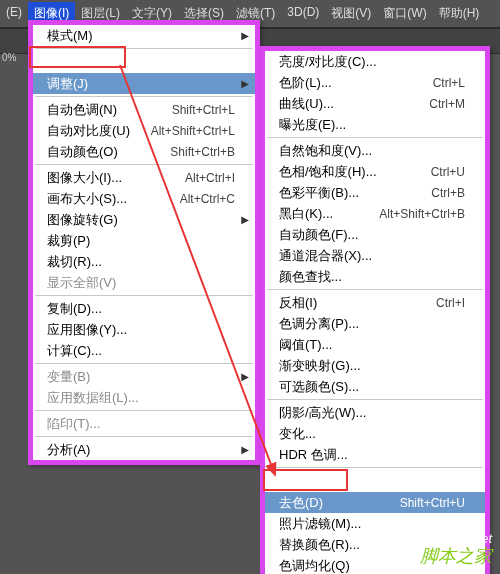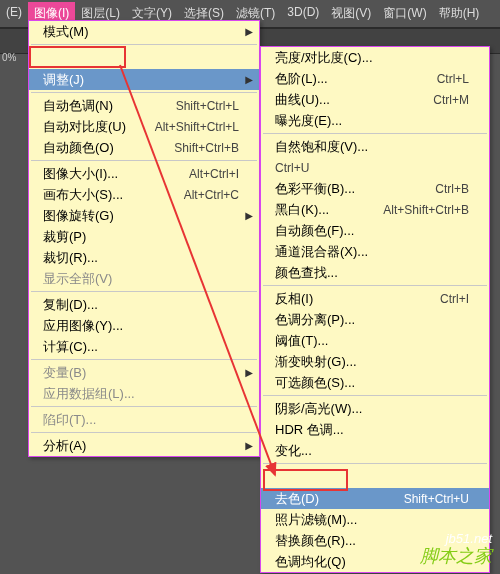--- a/index.html
+++ b/index.html
@@ -1,22 +1,22 @@
 <!DOCTYPE html>
 <html><head>
 <meta charset="utf-8">
 <style>
 * { margin: 0; padding: 0; box-sizing: border-box; font-family: "Microsoft YaHei", Arial, sans-serif; }
 body { width: 500px; height: 574px; background: #535353; overflow: hidden; position: relative; }
 .menubar { display: flex; background: #535353; color: #ddd; font-size: 12px; padding: 2px 0; border-bottom: 1px solid #2a2a2a; }
 .menubar-item { padding: 3px 6px; cursor: pointer; }
-.menubar-item.active { background: #ec4899; color: #fff; }
+.menubar-item.active { background: #1d4ed8; color: #fff; }
 .toolbar { height: 26px; background: #424242; border-top: 1px solid #2a2a2a; border-bottom: 1px solid #2a2a2a; }
 .left-strip { position: absolute; left: 0; top: 48px; width: 30px; color: #ccc; font-size: 10px; padding: 4px 2px; }
-.menu { position: absolute; background: #fef9c3; border: 1px solid #d946ef; box-shadow: 2px 2px 4px rgba(0,0,0,0.3); font-size: 13px; color: #000; }
+.menu { position: absolute; background: #ffffff; border: 5px solid #d946ef; box-shadow: 2px 2px 4px rgba(0,0,0,0.3); font-size: 13px; color: #000; }
 .menu1 { left: 28px; top: 20px; width: 232px; }
 .menu2 { left: 260px; top: 46px; width: 230px; }
 .menu-row { display: flex; align-items: center; height: 21px; padding: 0 20px 0 14px; position: relative; cursor: default; }
 .menu-row.disabled { color: #8a8a8a; }
 .menu-row .label { flex: 1; white-space: nowrap; }
 .menu-row .shortcut { color: #444; font-size: 12px; }
 .menu-row .arrow { position: absolute; right: 6px; font-size: 10px; color: #333; }
 .menu-row.hl-blue { background: #6a97c9; color: #fff; margin-top: 24px; }
 .menu-row.hl-blue .shortcut { color: #fff; }
 .sep { height: 1px; background: #c8c8c8; margin: 2px 2px; }
@@ -131,20 +131,21 @@
       <span class="shortcut">Ctrl+M</span>
     </div>
     <div class="menu-row">
       <span class="label">曝光度(E)...</span>
     </div>
     <div class="sep"></div>
     <div class="menu-row">
       <span class="label">自然饱和度(V)...</span>
     </div>
     <div class="menu-row">
+      <span class="label">色相/饱和度(H)...</span>
       <span class="shortcut">Ctrl+U</span>
     </div>
     <div class="menu-row">
       <span class="label">色彩平衡(B)...</span>
       <span class="shortcut">Ctrl+B</span>
     </div>
     <div class="menu-row">
       <span class="label">黑白(K)...</span>
       <span class="shortcut">Alt+Shift+Ctrl+B</span>
     </div>
@@ -172,24 +173,24 @@
       <span class="label">渐变映射(G)...</span>
     </div>
     <div class="menu-row">
       <span class="label">可选颜色(S)...</span>
     </div>
     <div class="sep"></div>
     <div class="menu-row">
       <span class="label">阴影/高光(W)...</span>
     </div>
     <div class="menu-row">
+      <span class="label">变化...</span>
+    </div>
+    <div class="menu-row">
       <span class="label">HDR 色调...</span>
-    </div>
-    <div class="menu-row">
-      <span class="label">变化...</span>
     </div>
     <div class="sep"></div>
     <div class="menu-row hl-blue">
       <span class="label">去色(D)</span>
       <span class="shortcut">Shift+Ctrl+U</span>
     </div>
     <div class="menu-row">
       <span class="label">照片滤镜(M)...</span>
     </div>
     <div class="menu-row">

